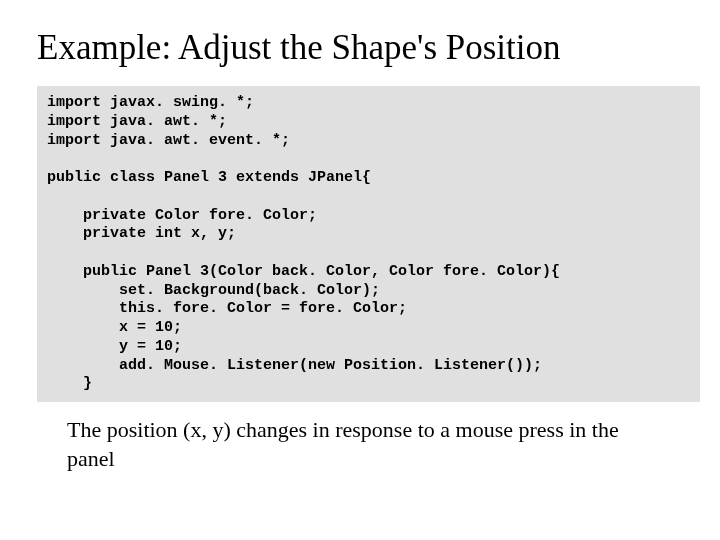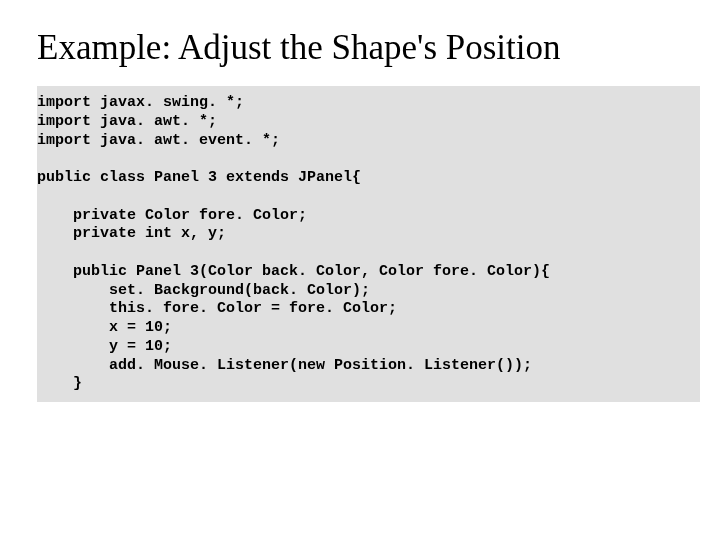--- a/index.html
+++ b/index.html
@@ -17,21 +17,21 @@
     margin-left: 17px;
   }
   .title {
     font-size: 35px;
     font-weight: normal;
     color: #000;
     margin: 0 0 18px 0;
   }
   .codebox {
     background: #e0e0e0;
-    padding: 8px 0;
+    padding: 8px 10px;
     font-family: "Courier New", Courier, monospace;
     font-size: 15px;
     line-height: 1.25;
     color: #000;
     white-space: pre;
     margin-bottom: 14px;
   }
   .codebox b {
     font-weight: bold;
   }
@@ -58,13 +58,14 @@
 <span>    private int x, y;</span>
 <span></span>
 <span>    public Panel 3(Color back. Color, Color fore. Color){</span>
 <span>        set. Background(back. Color);</span>
 <span>        this. fore. Color = fore. Color;</span>
 <span>        x = 10;</span>
 <span>        y = 10;</span>
 <span>        add. Mouse. Listener(new Position. Listener());</span>
 <span>    }</span></b></div>
 
+  <div class="caption">The position (x, y) changes in response to a mouse press in the panel</div>
 </div>
 
 </body></html>

